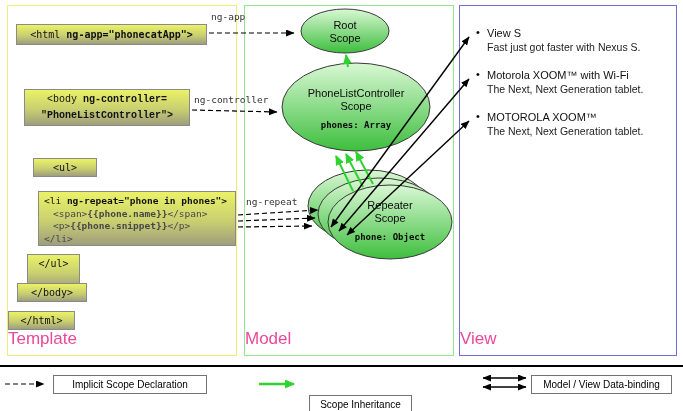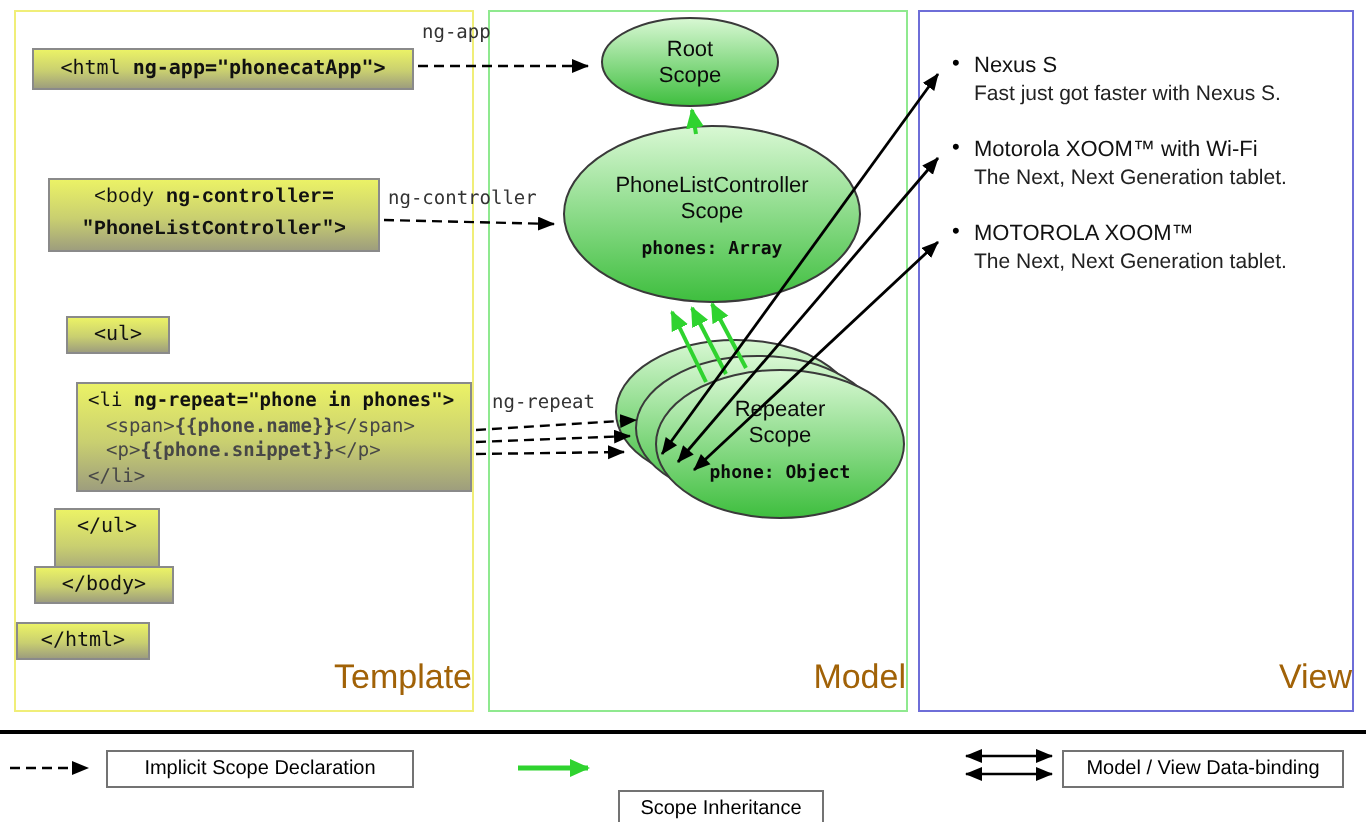--- a/index.html
+++ b/index.html
@@ -3,31 +3,31 @@
 <meta charset="utf-8">
 <style>
   * { margin:0; padding:0; box-sizing:border-box; }
   html,body { background:#fff; }
   body { font-family:"Liberation Sans", sans-serif; }
   #canvas { position:relative; width:683px; height:411px; background:#fff; overflow:hidden; }
   .panel { position:absolute; top:5px; height:351px; background:#fff; }
   #panel-template { left:7px; width:230px; border:1px solid #f0ee78; }
   #panel-model { left:244px; width:210px; border:1px solid #8fe98f; }
   #panel-view { left:459px; width:218px; border:1px solid #6e6ed8; }
-  .panel-label { position:absolute; bottom:6px; left:0; width:100%; text-align:right; font-size:17px; color:#a16207; }
+  .panel-label { position:absolute; bottom:6px; left:0; width:100%; text-align:left; font-size:17px; color:#ec4899; }
   #overlay { position:absolute; left:0; top:0; pointer-events:none; }
   .codebox { position:absolute; border:1px solid #8a8a8a;
              background:linear-gradient(to bottom, #ebf266 0%, #c9cf70 55%, #9e9e7d 100%);
              font-family:"DejaVu Sans Mono", monospace; color:#111; }
   .center { text-align:center; }
   .b { font-weight:bold; }
   .g { color:#474747;margin-top:36px; }
   #cb-html { left:16px; top:24px; width:191px; height:21px; font-size:10px; line-height:19px; }
   #cb-body { left:24px; top:89px; width:166px; height:37px; font-size:10px; line-height:16px; padding-top:2px;font-family:Liberation Mono, monospace; }
-  #cb-ul { left:33px; top:158px; width:52px; height:19px; font-size:10px; line-height:17px; }
+  #cb-ul { left:33px; top:158px; width:64px; height:19px; font-size:10px; line-height:17px; }
   #cb-li { left:38px; top:191px; width:198px; height:55px; font-size:9.5px; line-height:12.5px; padding:3px 0 0 5px; }
   #cb-ul-close { left:27px; top:254px; width:53px; height:35px; font-size:10px; line-height:17px; }
   #cb-body-close { left:17px; top:283px; width:70px; height:19px; font-size:10px; line-height:17px; }
   #cb-html-close { left:8px; top:311px; width:67px; height:19px; font-size:10px; line-height:17px; }
   .indent { padding-left:9px; }
   .directive-label { position:absolute; font-family:"DejaVu Sans Mono", monospace; font-size:9.5px; color:#333; white-space:nowrap; }
   #lbl-ng-app { left:211px; top:11px; }
   #lbl-ng-controller { left:194px; top:94px; }
   #lbl-ng-repeat { left:246px; top:196px; }
   .scope-label { position:absolute; text-align:center; font-size:11px; line-height:13px; color:#0b0b0b; }
@@ -142,21 +142,21 @@
   </div>
   <div class="scope-label" id="repeater-label">
     <div>Repeater</div>
     <div>Scope</div>
     <div class="scope-detail">phone: Object</div>
   </div>
 
   <div class="view-item" id="view-item-0">
     <span class="vi-bullet">•</span>
     <div class="vi-text">
-      <div class="vi-title">Nexus S</div>
+      <div class="vi-title">View S</div>
       <div class="vi-sub">Fast just got faster with Nexus S.</div>
     </div>
   </div>
   <div class="view-item" id="view-item-1">
     <span class="vi-bullet">•</span>
     <div class="vi-text">
       <div class="vi-title">Motorola XOOM™ with Wi-Fi</div>
       <div class="vi-sub">The Next, Next Generation tablet.</div>
     </div>
   </div>

